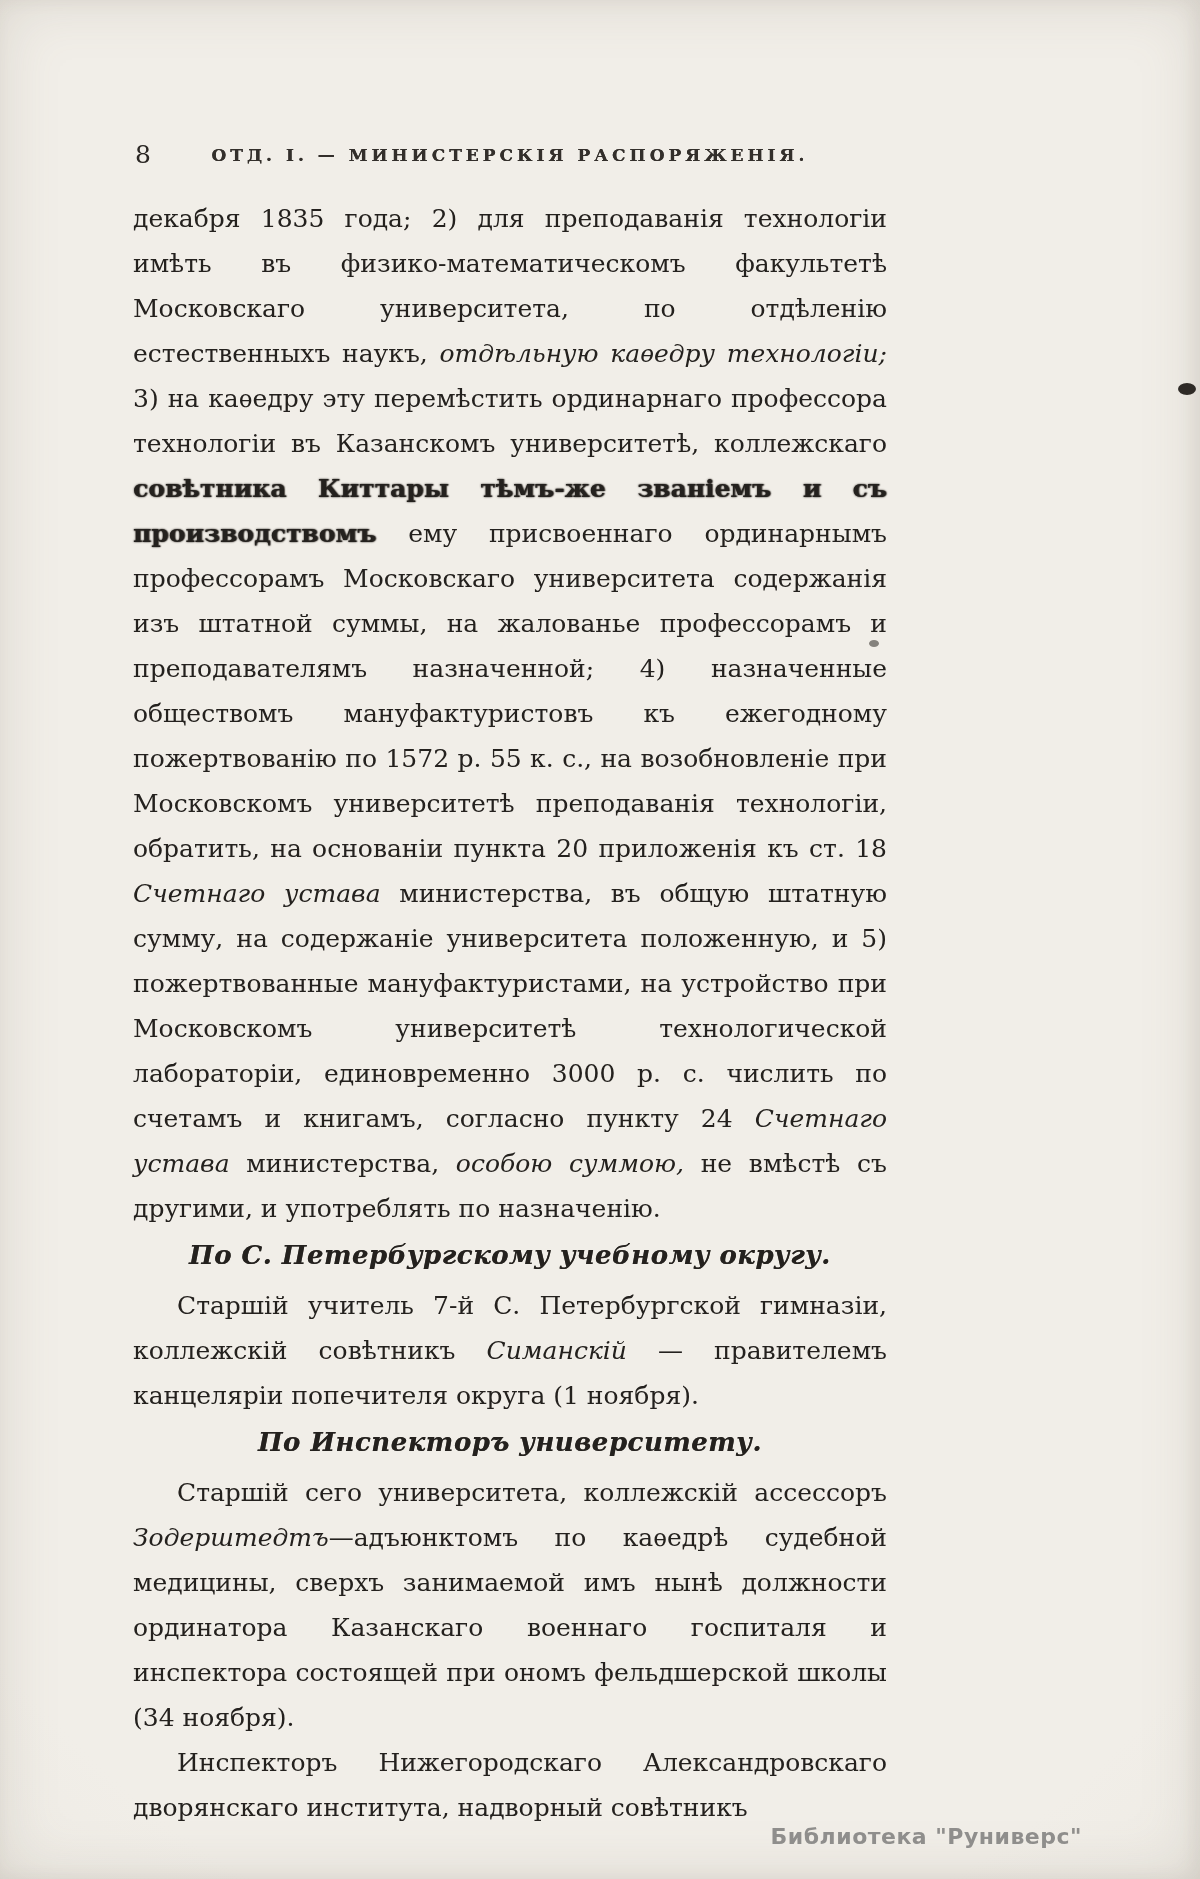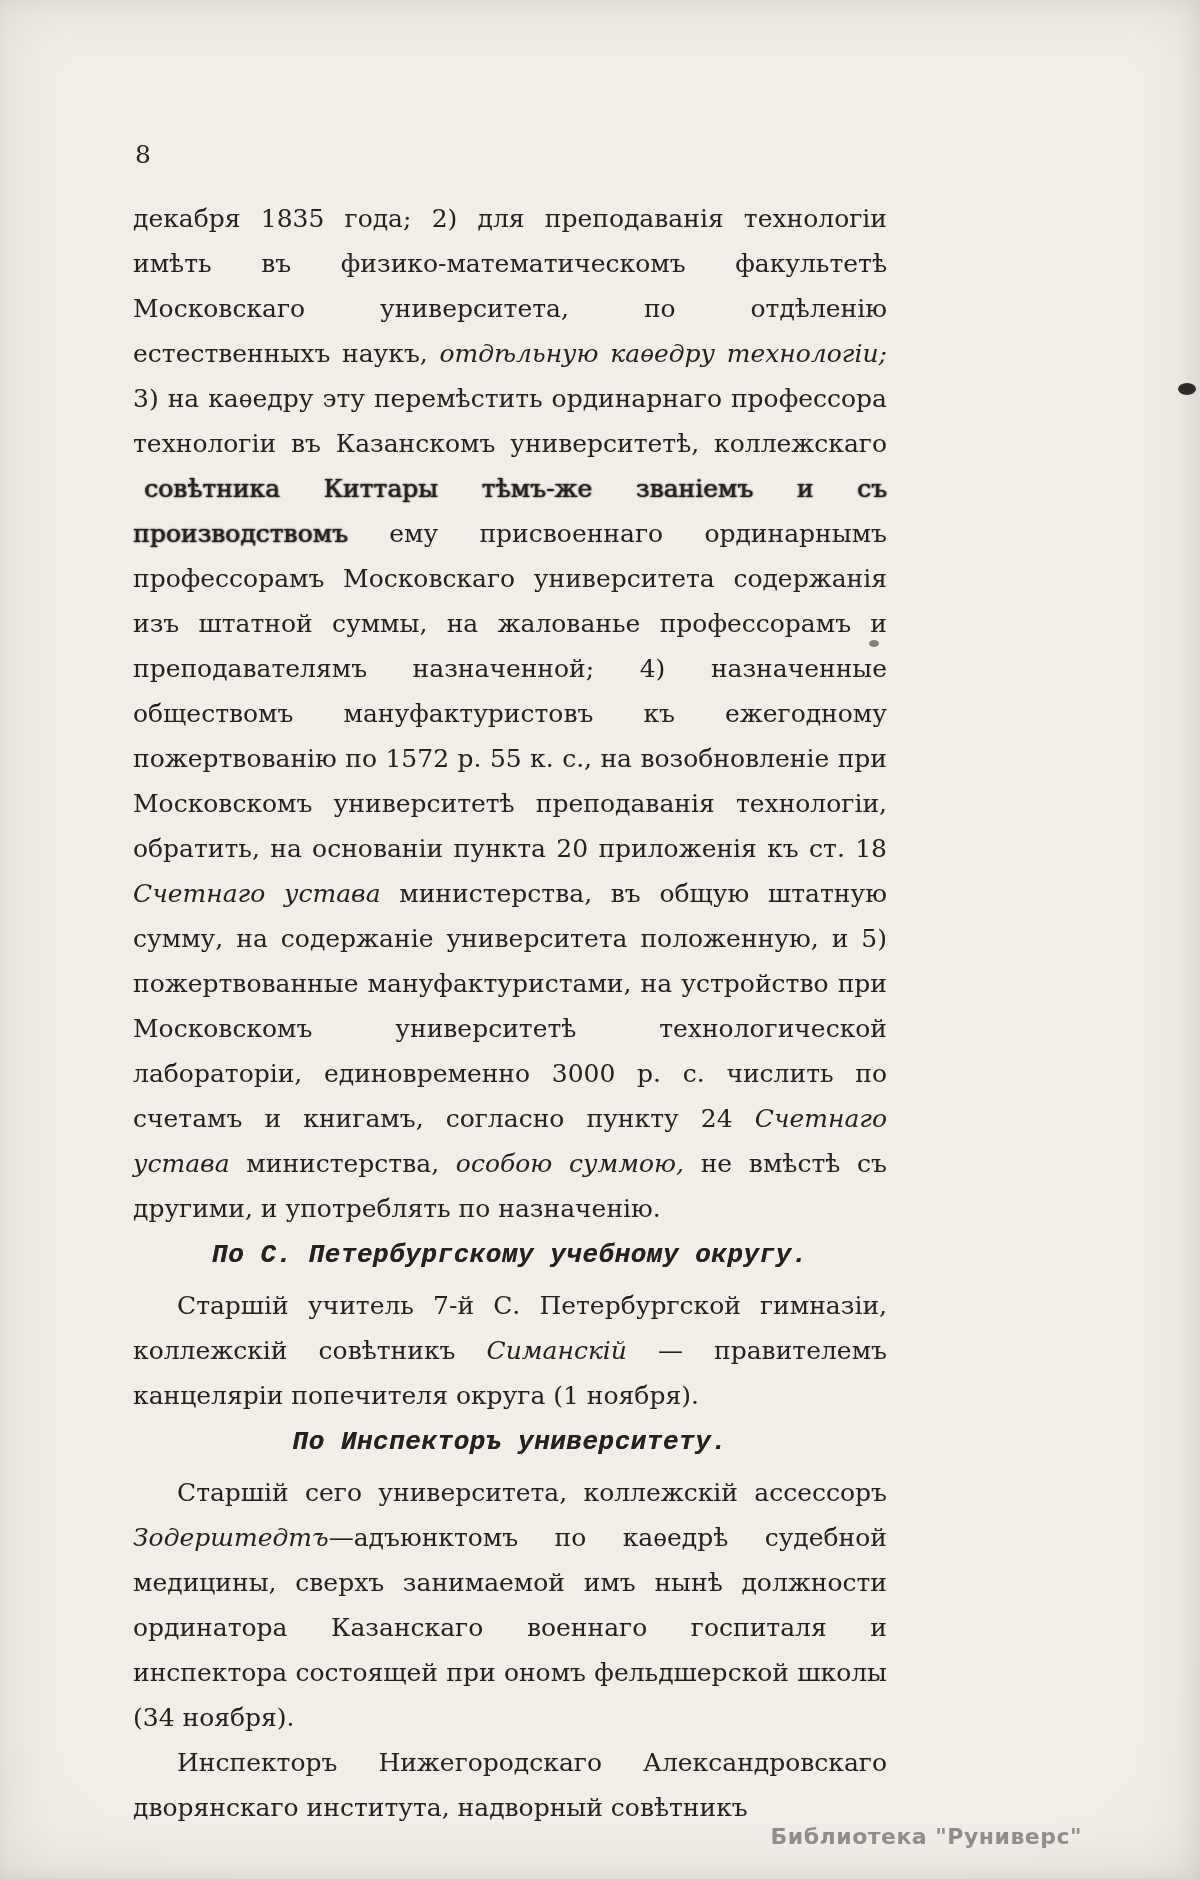--- a/index.html
+++ b/index.html
@@ -29,38 +29,36 @@
   }
   .text-block{
     position:absolute;top:196px;left:133px;width:754px;
     font-size:25px;line-height:45px;
     text-align:justify;text-justify:inter-word;
   }
   .para{margin:0;}
   .indent{text-indent:44px;}
   .it{font-style:italic;}
   .smudged{
-    font-weight:400;
+    font-weight:700;
     text-shadow:0 0 2px rgba(30,25,20,.85), 1px 0 1px rgba(30,25,20,.6);
-    margin-left:11px;
   }
   .section-heading{
     margin:10px 0 0 0;
     text-align:center;
     font-size:22px;font-weight:700;letter-spacing:6px;
     line-height:38px;
     text-shadow:0 0 2.5px rgba(20,16,12,.95), 1px 1px 1px rgba(20,16,12,.8), -1px 0 1px rgba(20,16,12,.7);
   }
   .sub-heading{
     margin:2px 0 6px 0;
     text-align:center;
     font-size:26px;font-weight:700;font-style:italic;
     letter-spacing:.5px;line-height:44px;
     text-shadow:0 0 .5px rgba(30,25,20,.7);
-    font-family:Liberation Mono, monospace;
   }
   .watermark{
     position:absolute;right:118px;bottom:30px;
     font-family:"DejaVu Sans","Liberation Sans",sans-serif;
     font-weight:700;font-size:22px;color:#8f8e8c;
     letter-spacing:.5px;
   }
   .speck{
     position:absolute;background:#2e2a26;border-radius:50%;
     filter:blur(.6px);
@@ -68,20 +66,21 @@
   .speck-a{top:383px;left:1178px;width:18px;height:12px;}
   .speck-b{top:640px;left:869px;width:10px;height:7px;opacity:.55;}
 </style>
 </head>
 <body>
 
 <div class="page">
 
   <div class="page-header">
     <span class="page-number">8</span>
+    <span class="running-title">ОТД. I. — МИНИСТЕРСКІЯ РАСПОРЯЖЕНІЯ.</span>
   </div>
 
   <div class="text-block">
 
     <p class="para"><span>декабря 1835 года; 2) для преподаванія технологіи имѣть въ физико-математическомъ факультетѣ Московскаго университета, по отдѣленію естественныхъ наукъ, </span><span class="it">отдѣльную каѳедру технологіи;</span><span> 3) на каѳедру эту перемѣстить ординарнаго профессора технологіи въ Казанскомъ университетѣ, коллежскаго </span><span class="smudged">совѣтника Киттары тѣмъ-же званіемъ и съ производствомъ</span><span> ему присвоеннаго ординарнымъ профессорамъ Московскаго университета содержанія изъ штатной суммы, на жалованье профессорамъ и преподавателямъ назначенной; 4) назначенные обществомъ мануфактуристовъ къ ежегодному пожертвованію по 1572 р. 55 к. с., на возобновленіе при Московскомъ университетѣ преподаванія технологіи, обратить, на основаніи пункта 20 приложенія къ ст. 18 </span><span class="it">Счетнаго устава</span><span> министерства, въ общую штатную сумму, на содержаніе университета положенную, и 5) пожертвованные мануфактуристами, на устройство при Московскомъ университетѣ технологической лабораторіи, единовременно 3000 р. с. числить по счетамъ и книгамъ, согласно пункту 24 </span><span class="it">Счетнаго устава</span><span> министерства, </span><span class="it">особою суммою,</span><span> не вмѣстѣ съ другими, и употреблять по назначенію.</span></p>
 
 
     <h3 class="sub-heading">По С. Петербургскому учебному округу.</h3>
 
     <p class="para indent"><span>Старшій учитель 7-й С. Петербургской гимназіи, коллежскій совѣтникъ </span><span class="it">Симанскій</span><span> — правителемъ канцеляріи попечителя округа (1 ноября).</span></p>

